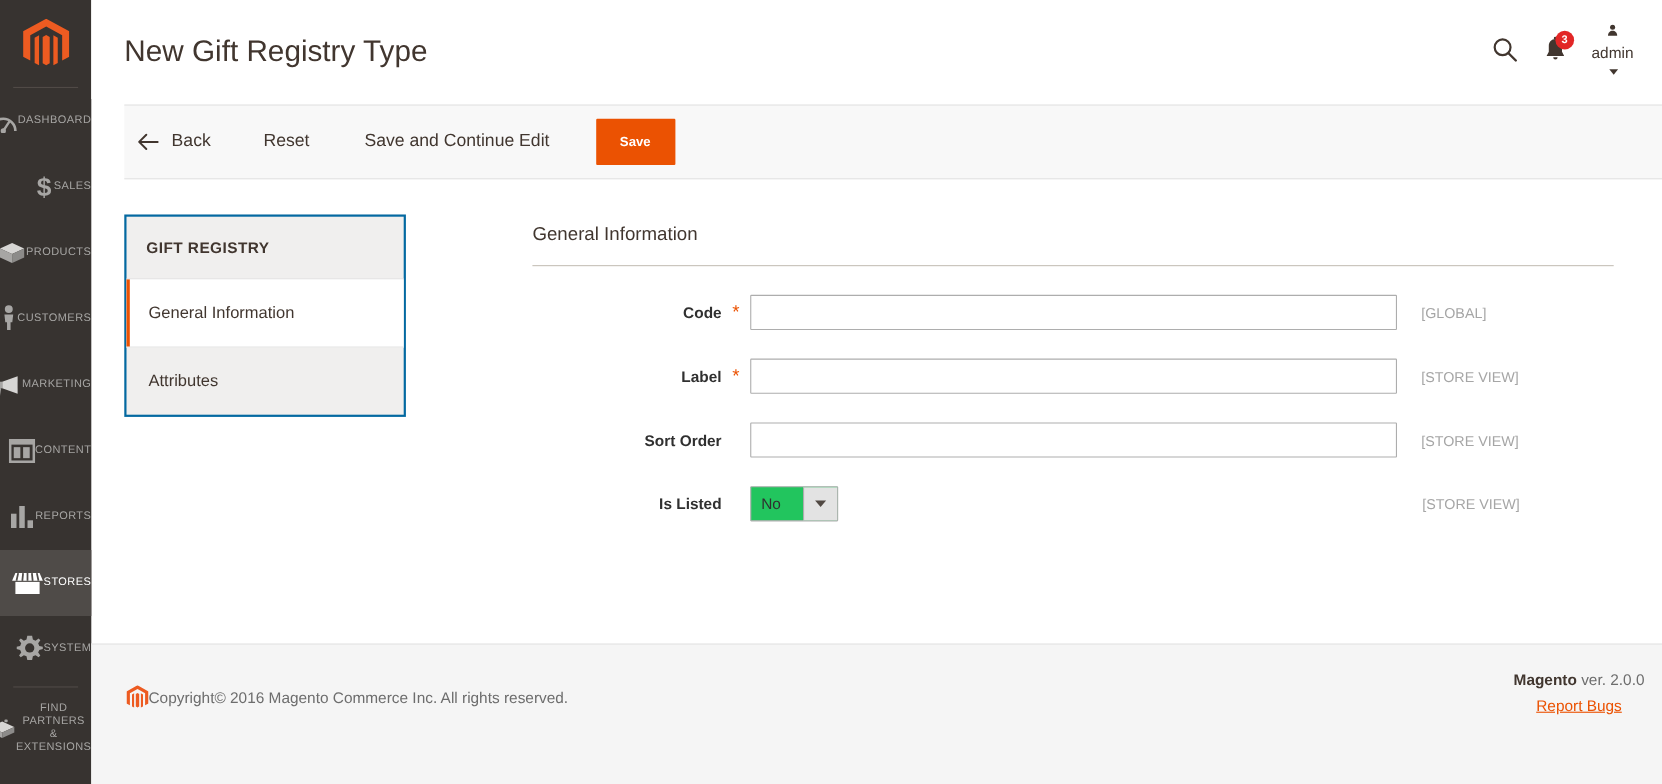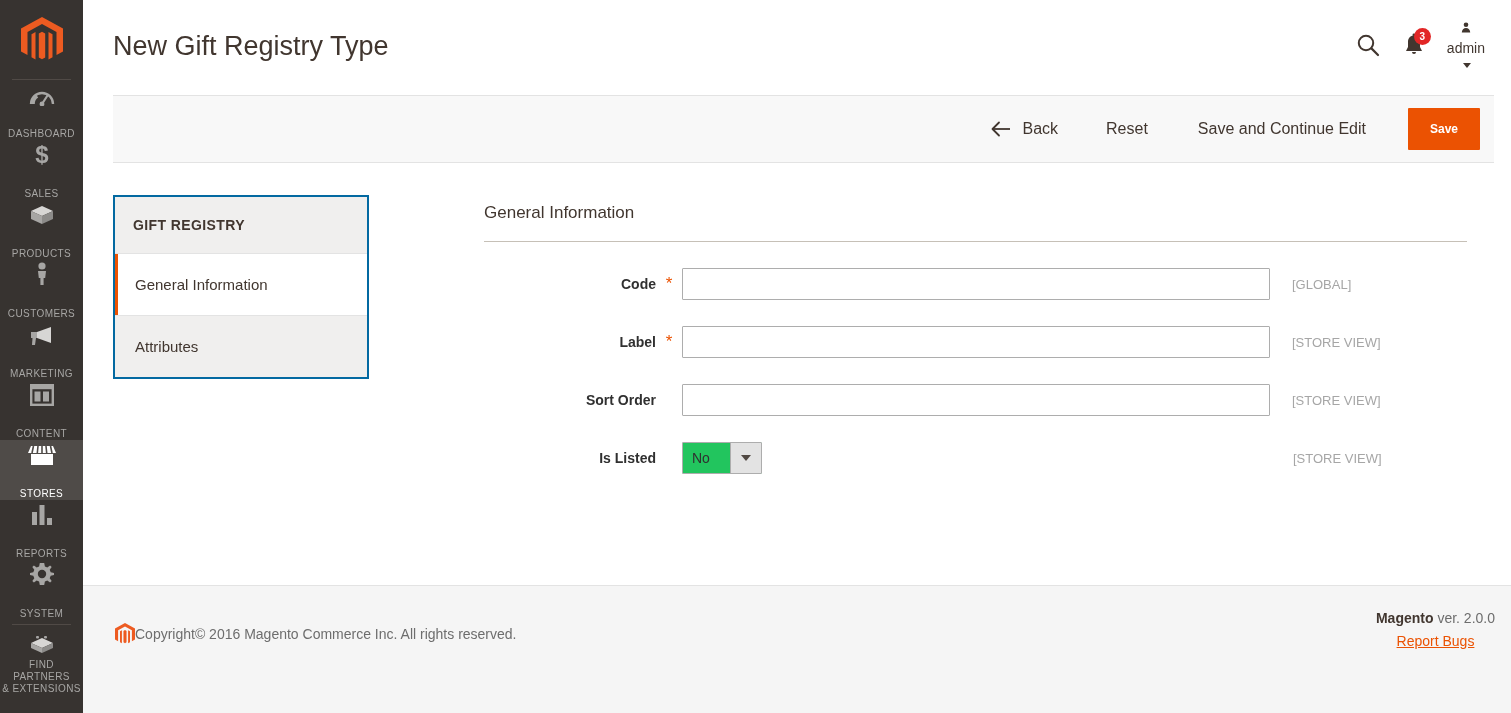--- a/index.html
+++ b/index.html
@@ -20,22 +20,22 @@
   .logo-wrap {
     height: 80px; display: flex; align-items: center; justify-content: center;
     position: relative;
   }
   .logo-wrap::after {
     content: ""; position: absolute; bottom: 0; left: 12px; right: 12px;
     height: 1px; background: #504a46;
   }
   .mage-logo { width: 42px; height: 46px; display: block; }
   .nav-item {
-    height: 60px; display: flex; flex-direction: column;
-    align-items: center; justify-content: space-between;
+    height: 60px; display: flex; flex-direction: row;
+    align-items: center; justify-content: flex-end;
     color: #a7a6a4; text-decoration: none; position: relative;
   }
   .nav-item .nav-ico {
     height: 26px; display: flex; align-items: flex-end; justify-content: center;
     margin-bottom: 4px;
   }
   .nav-item .nav-lbl {
     font-size: 10px; letter-spacing: .4px; text-align: center; line-height: 12px;
     text-transform: uppercase;
   }
@@ -74,24 +74,24 @@
   }
   .user-name { font-size: 14px; color: #41362f; }
   .caret-dn {
     width: 0; height: 0; border-left: 4.5px solid transparent;
     border-right: 4.5px solid transparent; border-top: 5px solid #41362f;
     margin-left: 2px;
   }
 
   
   .toolbar {
-    position: absolute; left: 113px; top: 95px; right: 17px; height: 68px;
+    position: absolute; left: 113px; top: 95px; right: 0; height: 68px;
     background: #f8f8f8;
     border-top: 1px solid #e3e3e3; border-bottom: 1px solid #e3e3e3;
-    display: flex; align-items: center; justify-content: flex-end;
+    display: flex; align-items: center; 
     padding-right: 14px;
   }
   .tb-back {
     display: flex; align-items: center; gap: 11px;
     font-size: 16px; color: #41362f; cursor: pointer; padding: 6px 12px;
   }
   .tb-link {
     font-size: 16px; color: #41362f; cursor: pointer; padding: 6px 14px;
     margin-left: 22px;
   }
@@ -271,40 +271,40 @@
         <svg width="24" height="22" viewBox="0 0 24 22">
           <rect x="1.2" y="1.2" width="21.6" height="19.6" fill="none" stroke="#a7a6a4" stroke-width="2.4"></rect>
           <rect x="4.5" y="7.5" width="6" height="10" fill="#a7a6a4"></rect>
           <rect x="13" y="7.5" width="6" height="10" fill="#a7a6a4"></rect>
           <rect x="1.2" y="1.2" width="21.6" height="4" fill="#a7a6a4"></rect>
         </svg>
       </span>
       <span class="nav-lbl">CONTENT</span>
     </div>
 
+    <div class="nav-item">
+      <span class="nav-ico">
+        <svg width="24" height="22" viewBox="0 0 24 22">
+          <rect x="2" y="8" width="5" height="13" fill="#a7a6a4"></rect>
+          <rect x="9.5" y="1" width="5" height="20" fill="#a7a6a4"></rect>
+          <rect x="17" y="14" width="5" height="7" fill="#a7a6a4"></rect>
+        </svg>
+      </span>
+      <span class="nav-lbl">REPORTS</span>
+    </div>
+
     <div class="nav-item active">
       <span class="nav-ico">
         <svg width="30" height="22" viewBox="0 0 30 22">
           <rect x="4" y="10" width="22" height="11" fill="#ffffff"></rect>
           <path d="M1,9 L4,2 L26,2 L29,9 Z" fill="#ffffff"></path>
           <path d="M6.5,2 L5,9 M11,2 L10.3,9 M15,2 L15,9 M19,2 L19.7,9 M23.5,2 L25,9" stroke="#4f4b48" stroke-width="1.6"></path>
         </svg>
       </span>
       <span class="nav-lbl">STORES</span>
-    </div>
-
-    <div class="nav-item">
-      <span class="nav-ico">
-        <svg width="24" height="22" viewBox="0 0 24 22">
-          <rect x="2" y="8" width="5" height="13" fill="#a7a6a4"></rect>
-          <rect x="9.5" y="1" width="5" height="20" fill="#a7a6a4"></rect>
-          <rect x="17" y="14" width="5" height="7" fill="#a7a6a4"></rect>
-        </svg>
-      </span>
-      <span class="nav-lbl">REPORTS</span>
     </div>
 
     <div class="nav-item">
       <span class="nav-ico">
         <svg width="24" height="24" viewBox="0 0 24 24">
           <path d="M12,1 L14.2,1 L14.9,4.4 L17.3,5.4 L20.1,3.4 L21.7,5 L19.7,7.8 L20.7,10.2
                    L24,10.9 L24,13.1 L20.7,13.8 L19.7,16.2 L21.7,19 L20.1,20.6 L17.3,18.6
                    L14.9,19.6 L14.2,23 L12,23 L9.8,23 L9.1,19.6 L6.7,18.6 L3.9,20.6 L2.3,19
                    L4.3,16.2 L3.3,13.8 L0,13.1 L0,10.9 L3.3,10.2 L4.3,7.8 L2.3,5 L3.9,3.4
                    L6.7,5.4 L9.1,4.4 L9.8,1 Z" fill="#a7a6a4"></path>

